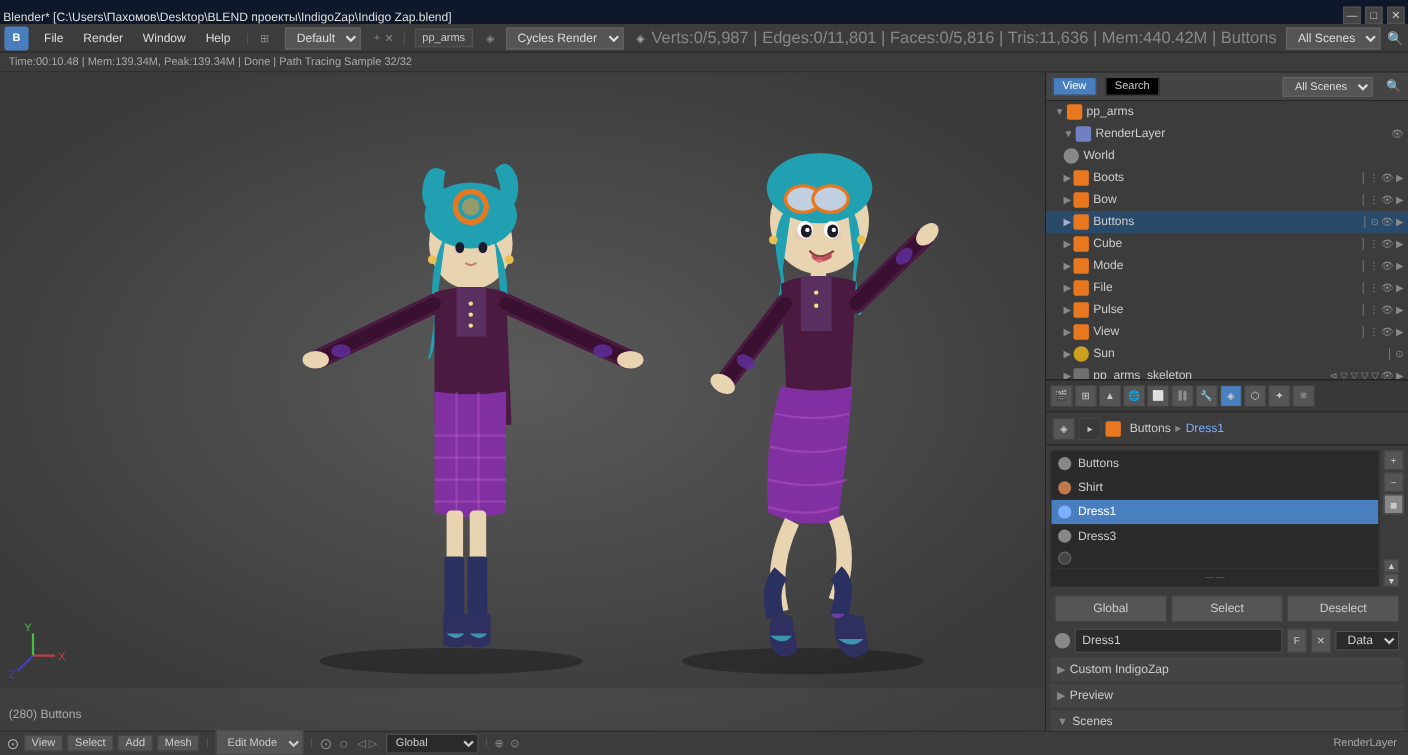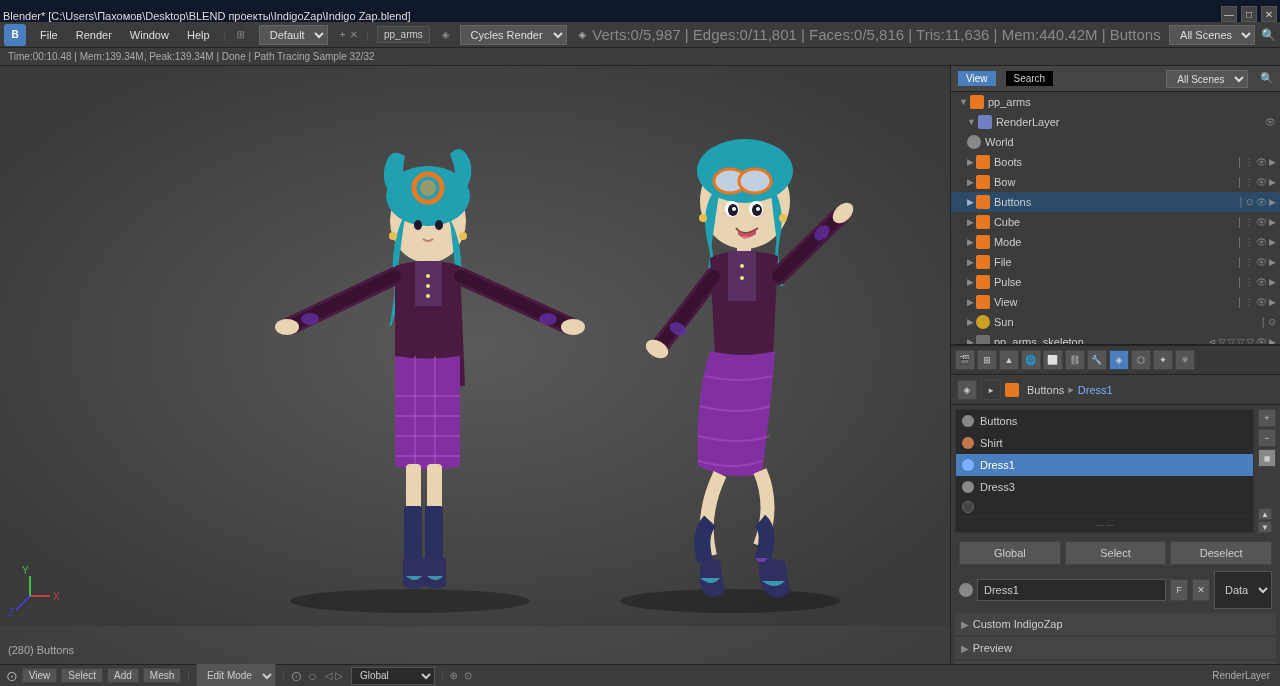--- a/index.html
+++ b/index.html
@@ -284,21 +284,21 @@
       flex: 1;
       height: 22px;
       background: #2a2a2a;
       border: 1px solid #555;
       color: #ccc;
       padding: 0 6px;
       font-size: 11px;
     }
 
     .mat-dropdown {
-      height: 38px;
+      height: 18px;
       background: #2a2a2a;
       border: 1px solid #555;
       color: #ccc;
       padding: 0 6px;
       font-size: 11px;
     }
 
     .section-header {
       height: 22px;
       background: #444;

